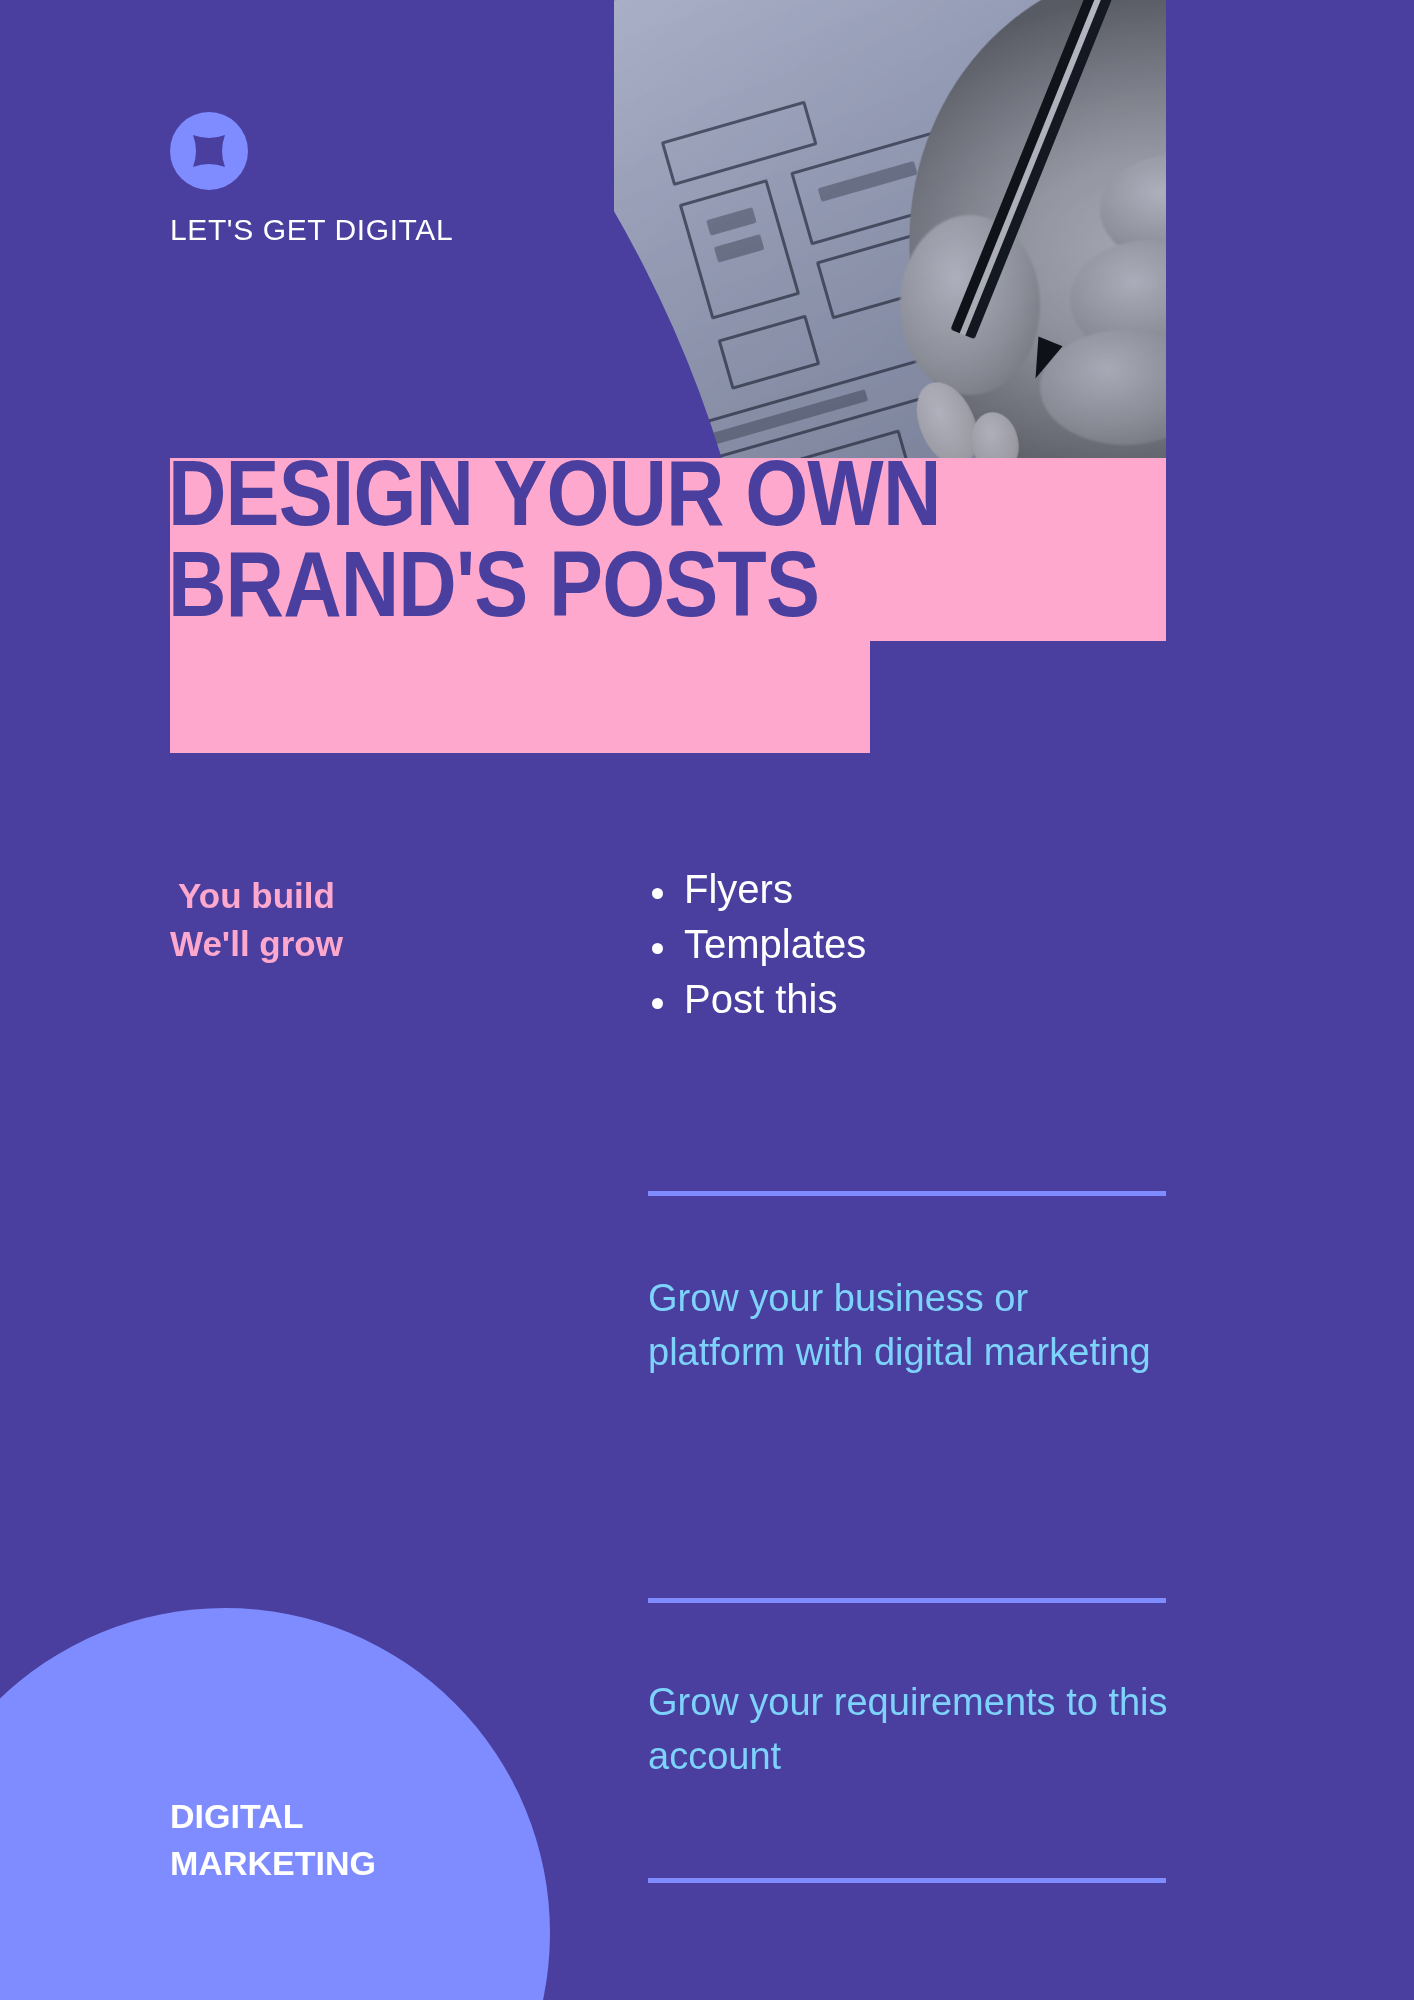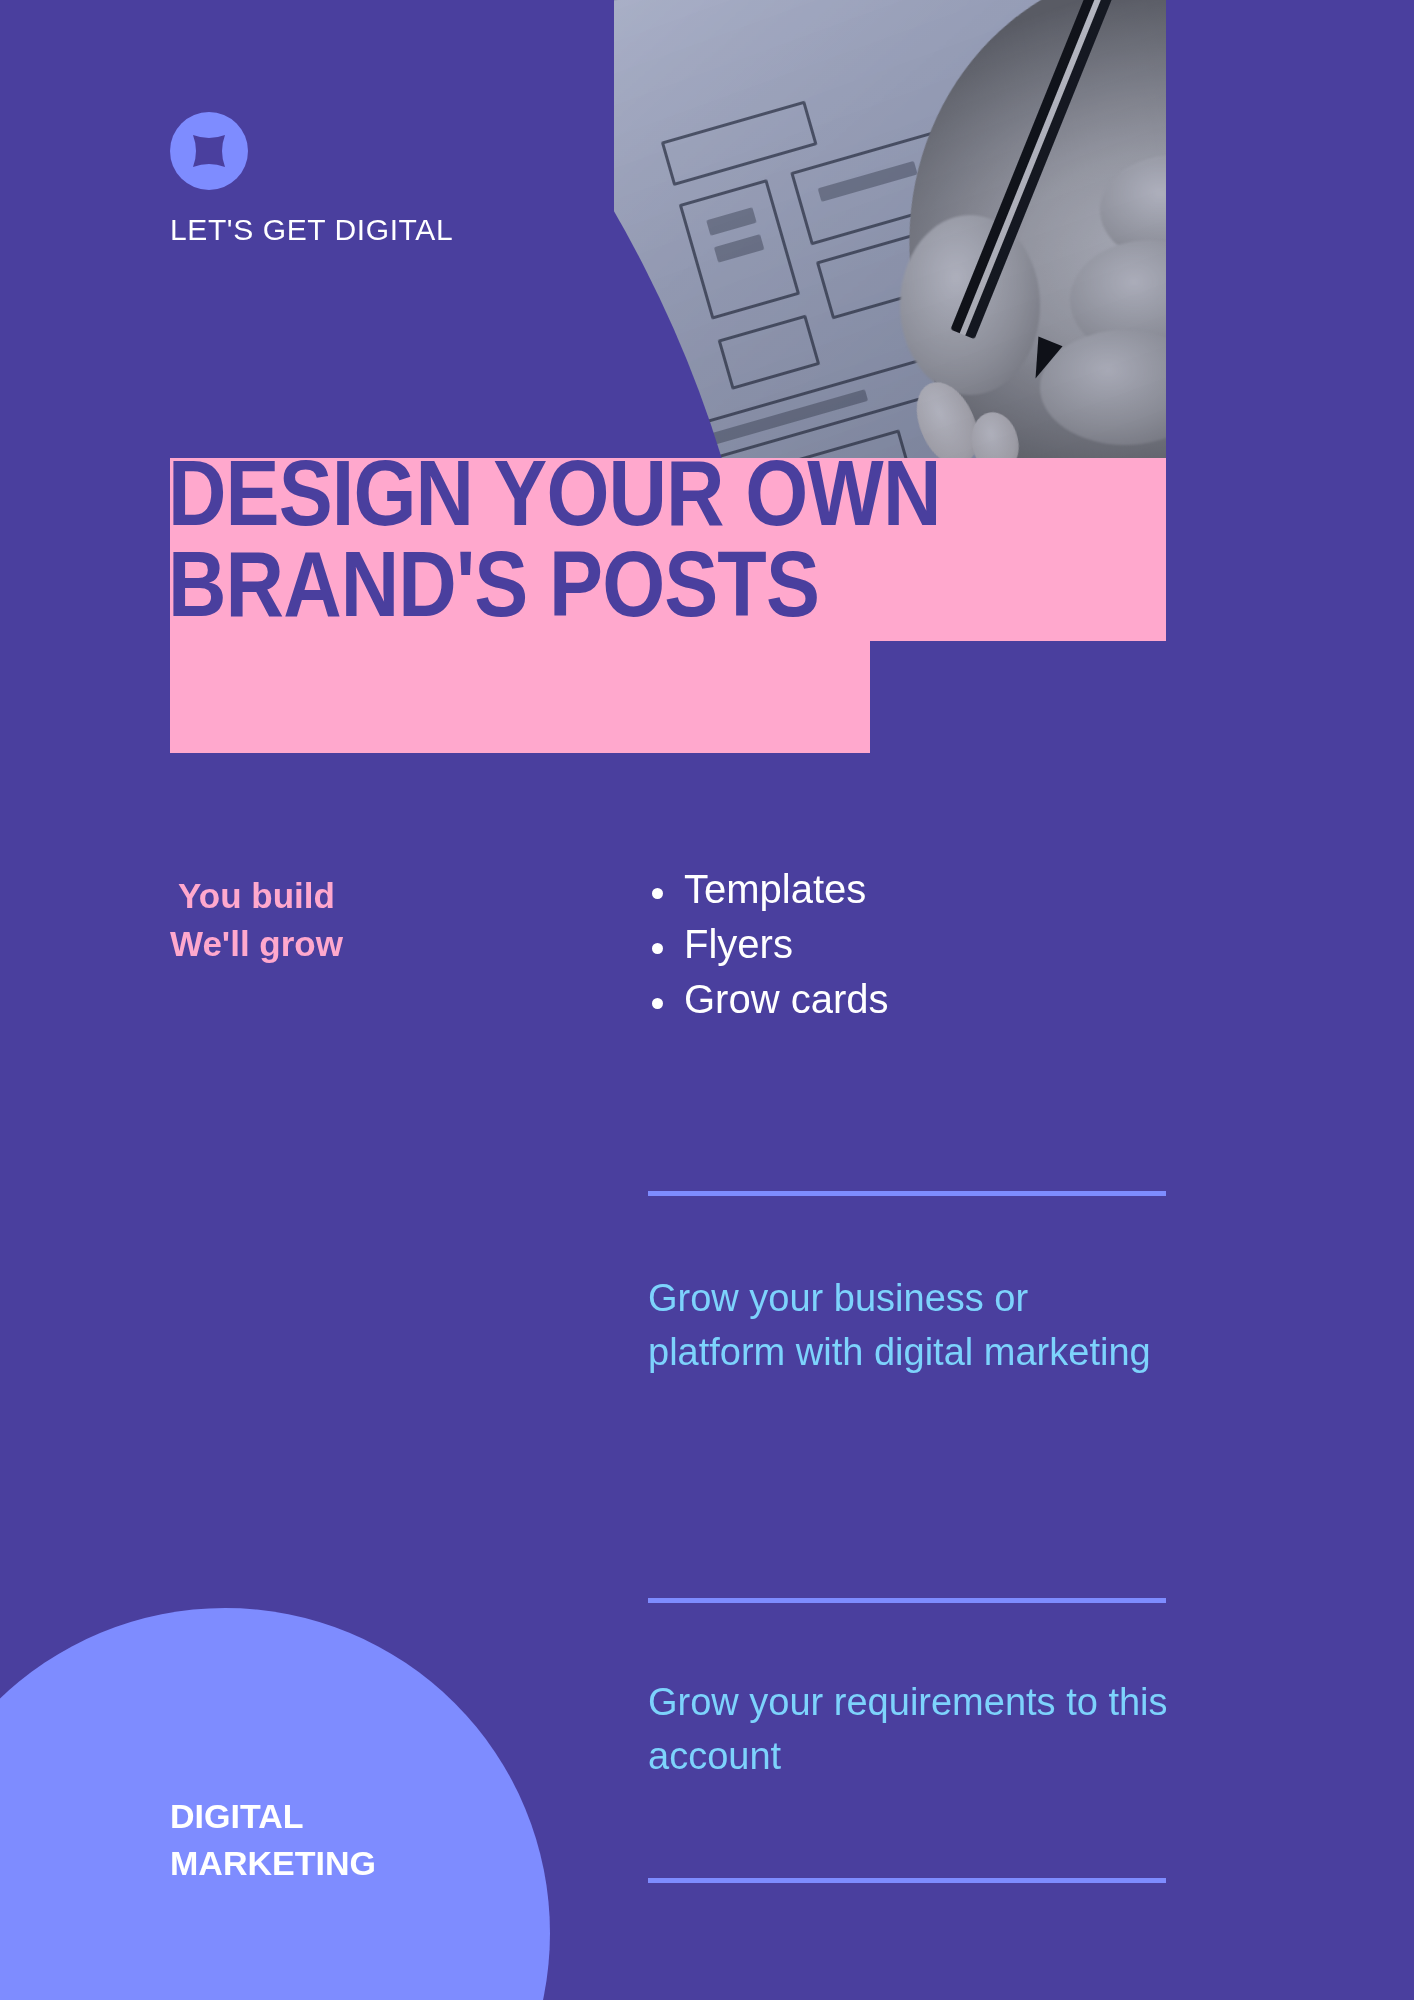--- a/index.html
+++ b/index.html
@@ -323,23 +323,23 @@
   <div class="pink-top"></div>
   <div class="pink-bottom"></div>
   <div class="headline">DESIGN YOUR OWN
 BRAND'S POSTS</div>
 
   <div class="tagline">You build
 We'll grow</div>
 
   <div class="col-right">
     <ul class="bullets">
+      <li>Flyers</li>
       <li>Templates</li>
-      <li>Flyers</li>
-      <li>Grow cards</li>
+      <li>Post this</li>
     </ul>
   </div>
 
   <div class="rule" id="rule1"></div>
   <div class="para" id="para1">Grow your business or platform with digital marketing</div>
 
   <div class="rule" id="rule2"></div>
   <div class="para" id="para2">Grow your requirements to this account</div>
 
   <div class="rule" id="rule3"></div>

